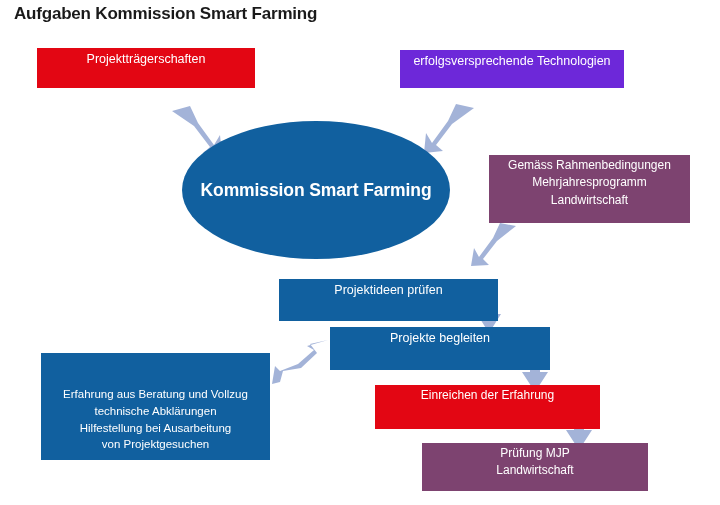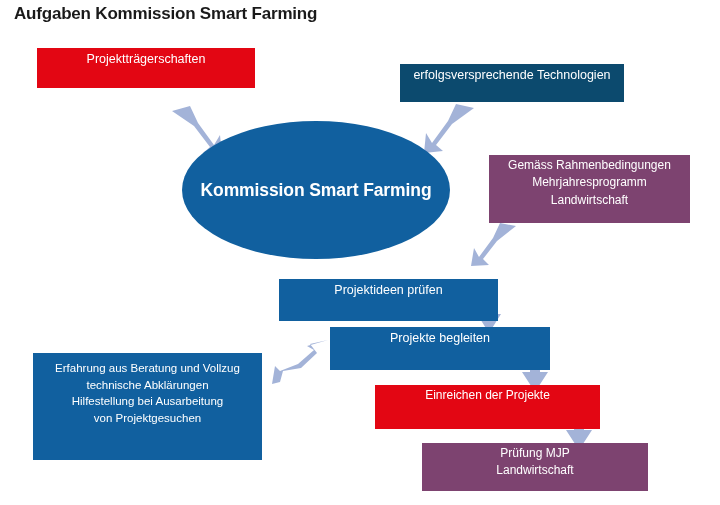--- a/index.html
+++ b/index.html
@@ -35,21 +35,21 @@
     display: flex;
     flex-direction: column;
     align-items: center;
     text-align: center;
     color: #ffffff;
     font-size: 12.5px;
     line-height: 1.45;
     padding: 2px 6px;
   }
   .node .line { display: block; white-space: nowrap; }
-  .node.spaced { justify-content: flex-start; }
+  .node.spaced { justify-content: flex-end; margin-left: 8px; }
   .node.spaced .line { margin: 0; }
 
   .ellipse {
     position: absolute;
     border-radius: 50%;
     display: flex;
     align-items: center;
     justify-content: center;
     color: #ffffff;
     font-weight: bold;
@@ -114,21 +114,21 @@
   </div>
 
   <div class="ellipse" style="left:182px; top:121px; width:268px; height:138px; background:#11609F;">
     <span>Kommission Smart Farming</span>
   </div>
 
   <div class="node" style="left:37px; top:48px; width:218px; height:40px; background:#E30613;">
     <span class="line">Projektträgerschaften</span>
   </div>
 
-  <div class="node" style="left:400px; top:64px; width:224px; height:38px; background:#0c4a6e;">
+  <div class="node" style="left:400px; top:50px; width:224px; height:38px; background:#6d28d9;">
     <span class="line">erfolgsversprechende Technologien</span>
   </div>
 
   <div class="node" style="left:489px; top:155px; width:201px; height:68px; background:#7D4370; font-size:12px;">
     <span class="line">Gemäss Rahmenbedingungen</span>
     <span class="line">Mehrjahresprogramm</span>
     <span class="line">Landwirtschaft</span>
   </div>
 
   <div class="node" style="left:279px; top:269px; width:219px; height:42px; background:#11609F;margin-top:10px;">
@@ -142,21 +142,21 @@
   <div class="node spaced" style="left:33px; top:353px; width:229px; height:107px; background:#11609F; font-size:11.5px; padding:7px 4px;">
     <span class="line">Erfahrung aus Beratung und Vollzug</span>
     <span class="line">technische Abklärungen</span>
     <span style="display:block;">
       <span class="line">Hilfestellung bei Ausarbeitung</span>
       <span class="line">von Projektgesuchen</span>
     </span>
   </div>
 
   <div class="node" style="left:375px; top:385px; width:225px; height:44px; background:#E30613; font-size:12px;">
-    <span class="line">Einreichen der Projekte</span>
+    <span class="line">Einreichen der Erfahrung</span>
   </div>
 
   <div class="node" style="left:422px; top:443px; width:226px; height:48px; background:#7D4370; font-size:12px;">
     <span class="line">Prüfung MJP</span>
     <span class="line">Landwirtschaft</span>
   </div>
 
 </div>
 
 </body></html>

